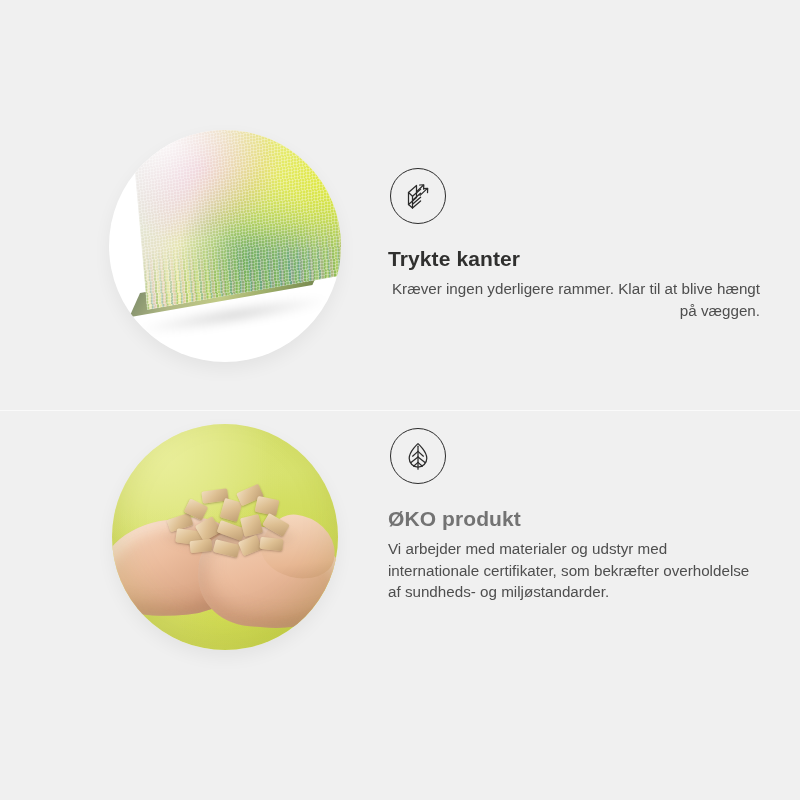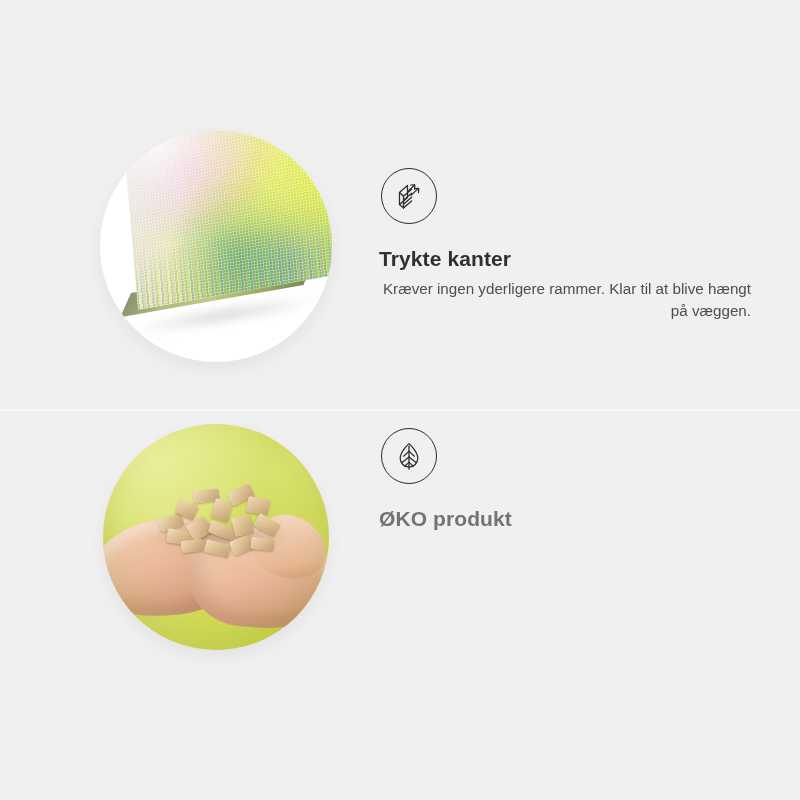--- a/index.html
+++ b/index.html
@@ -17,21 +17,21 @@
 
   .page {
     position: relative;
     width: 800px;
     height: 800px;
   }
 
   
   .feature {
     position: absolute;
-    left: 0;
+    left: 9px;
     width: 672px;
   }
   #feature-printed-edges { top: 100px; height: 310px; }
   #feature-eco           { top: 412px; height: 300px; }
 
   .divider {
     position: absolute;
     left: 0;
     top: 410px;
     width: 800px;
@@ -319,16 +319,17 @@
           <path d="M16 6.2 L16 29.2"></path>
           <path d="M16 11.4 L10.6 16.2"></path>
           <path d="M16 11.4 L21.4 16.2"></path>
           <path d="M16 17.0 L9.0 22.4"></path>
           <path d="M16 17.0 L23.0 22.4"></path>
           <path d="M16 22.4 L11.6 26.2"></path>
           <path d="M16 22.4 L20.4 26.2"></path>
         </svg>
       </div>
       <h2 class="feature-title" style="color: #737373;">ØKO produkt</h2>
+      <p class="feature-desc" style="color: rgb(78, 78, 78);">Vi arbejder med materialer og udstyr med internationale certifikater, som bekræfter overholdelse af sundheds- og miljøstandarder.</p>
     </div>
   </section>
 
 </div>
 
 </body></html>

